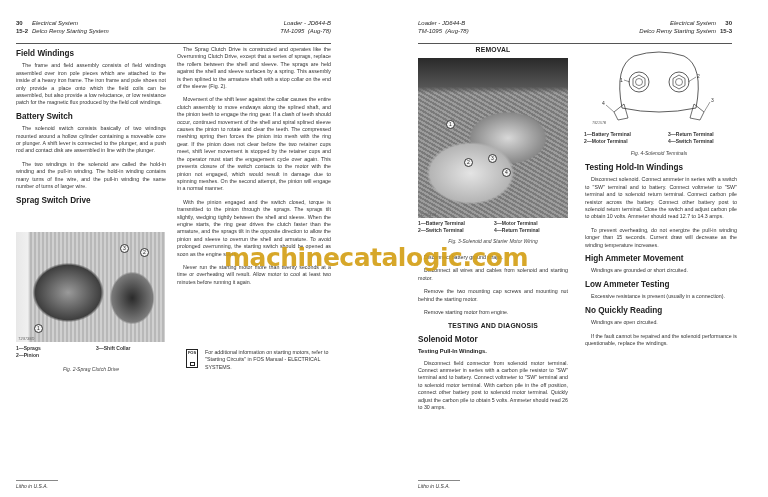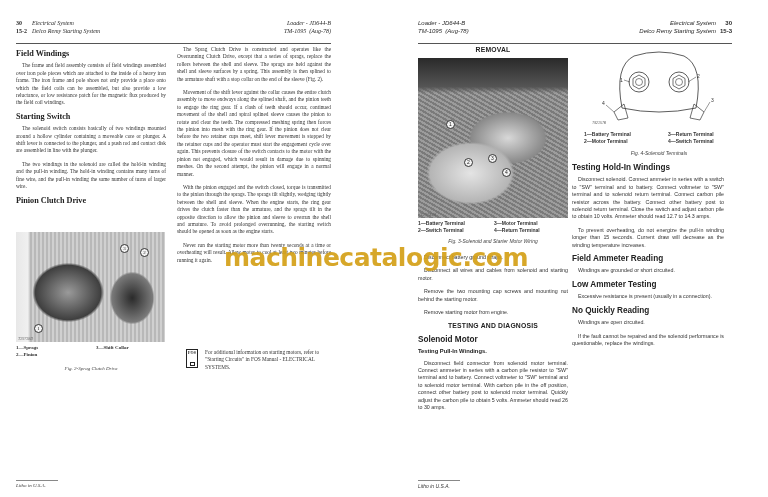--- a/index.html
+++ b/index.html
@@ -1,20 +1,20 @@
 <!DOCTYPE html>
 <html><head>
   <meta charset="utf-8">
   <style>
     * { margin: 0; padding: 0; box-sizing: border-box; }
     html, body { width: 768px; height: 497px; background: #ffffff; overflow: hidden; }
     body { position: relative; font-family: "Liberation Sans", sans-serif; color: #2a2a2a; }
 
     .page { position: absolute; top: 0; height: 497px; background: #fff; }
-    .page.left { left: 0; width: 384px; font-family: Liberation Serif, serif; }
+    .page.left { left: 0; width: 384px; }
     .page.right { left: 384px; width: 384px; }
 
     .hdr { position: absolute; top: 20px; height: 22px; font-size: 6px; line-height: 7.5px; }
     .left .hdr { left: 16px; width: 315px; }
     .right .hdr { left: 34px; width: 314px; }
     .hdr .rule { position: absolute; left: 0; right: 0; top: 23px; border-top: 1px solid #555; }
     .hdr .col-l { position: absolute; left: 0; top: 0; }
     .hdr .col-r { position: absolute; right: 0; top: 0; text-align: right; }
     .hdr .num { font-weight: bold; font-style: normal; display: inline-block; width: 16px; }
     .hdr .num-r { font-weight: bold; font-style: normal; display: inline-block; width: 16px; text-align: right; }
@@ -70,24 +70,24 @@
     <div class="col-r">
       <div><i>Loader - JD644-B</i></div>
       <div><i>TM-1095</i>&nbsp;&nbsp;<i>(Aug-78)</i></div>
     </div>
     <div class="rule"></div>
   </div>
 
   <div class="col" style="left:16px; top:46px; width:150px;">
     <h2>Field Windings</h2>
     <p>The frame and field assembly consists of field windings assembled over iron pole pieces which are attached to the inside of a heavy iron frame. The iron frame and pole shoes not only provide a place onto which the field coils can be assembled, but also provide a low reluctance, or low resistance patch for the magnetic flux produced by the field coil windings.</p>
-    <h2>Starting Switch</h2>
+    <h2>Battery Switch</h2>
     <p>The solenoid switch consists basically of two windings mounted around a hollow cylinder containing a moveable core or plunger. A shift lever is connected to the plunger, and a push rod and contact disk are assembled in line with the plunger.</p>
     <p>The two windings in the solenoid are called the hold-in winding and the pull-in winding. The hold-in winding contains many turns of fine wire, and the pull-in winding the same number of turns of larger wire.</p>
-    <h2>Pinion Clutch Drive</h2>
+    <h2>Sprag Switch Drive</h2>
   </div>
 
   <div class="fig" style="left:16px; top:232px; width:149px; height:110px;">
     <div class="photo-bg" style="background:
       linear-gradient(90deg, #e8e8e8 0%, #f0f0f0 8%, transparent 9%),
       radial-gradient(ellipse 40% 45% at 35% 55%, #9a9a9a 0%, #3f3f3f 55%, transparent 60%),
       radial-gradient(ellipse 25% 40% at 78% 60%, #2a2a2a 0%, #7a7a7a 55%, transparent 60%),
       repeating-linear-gradient(90deg, #d0d0d0 0 2px, #b8b8b8 2px 4px);"></div>
     <div class="callout" style="left:104px; top:12px;">3</div>
     <div class="callout" style="left:124px; top:16px;">2</div>
@@ -195,25 +195,25 @@
   <div class="legend" style="left:200px; top:131px;">
     <div>1—Battery Terminal</div>
     <div>2—Motor Terminal</div>
   </div>
   <div class="legend" style="left:284px; top:131px;">
     <div>3—Return Terminal</div>
     <div>4—Switch Terminal</div>
   </div>
   <div class="caption" style="left:200px; top:150px; width:150px;">Fig. 4-Solenoid Terminals</div>
 
-  <div class="col" style="left:188px; top:160px; width:152px;">
+  <div class="col" style="left:201px; top:160px; width:152px;">
     <h2>Testing Hold-In Windings</h2>
     <p>Disconnect solenoid. Connect ammeter in series with a switch to "SW" terminal and to battery. Connect voltmeter to "SW" terminal and to solenoid return terminal. Connect carbon pile resistor across the battery. Connect other battery post to solenoid return terminal. Close the switch and adjust carbon pile to obtain 10 volts. Ammeter should read 12.7 to 14.3 amps.</p>
     <p>To prevent overheating, do not energize the pull-in winding longer than 15 seconds. Current draw will decrease as the winding temperature increases.</p>
-    <h2>Field Ammeter Reading</h2>
+    <h2>High Ammeter Movement</h2>
     <p>Windings are grounded or short circuited.</p>
     <h2>Low Ammeter Testing</h2>
     <p>Excessive resistance is present (usually in a connection).</p>
     <h2>No Quickly Reading</h2>
     <p>Windings are open circuited.</p>
     <p>If the fault cannot be repaired and the solenoid performance is questionable, replace the windings.</p>
   </div>
 
   <div class="footer" style="left:34px;">
     <div class="fr"></div>

